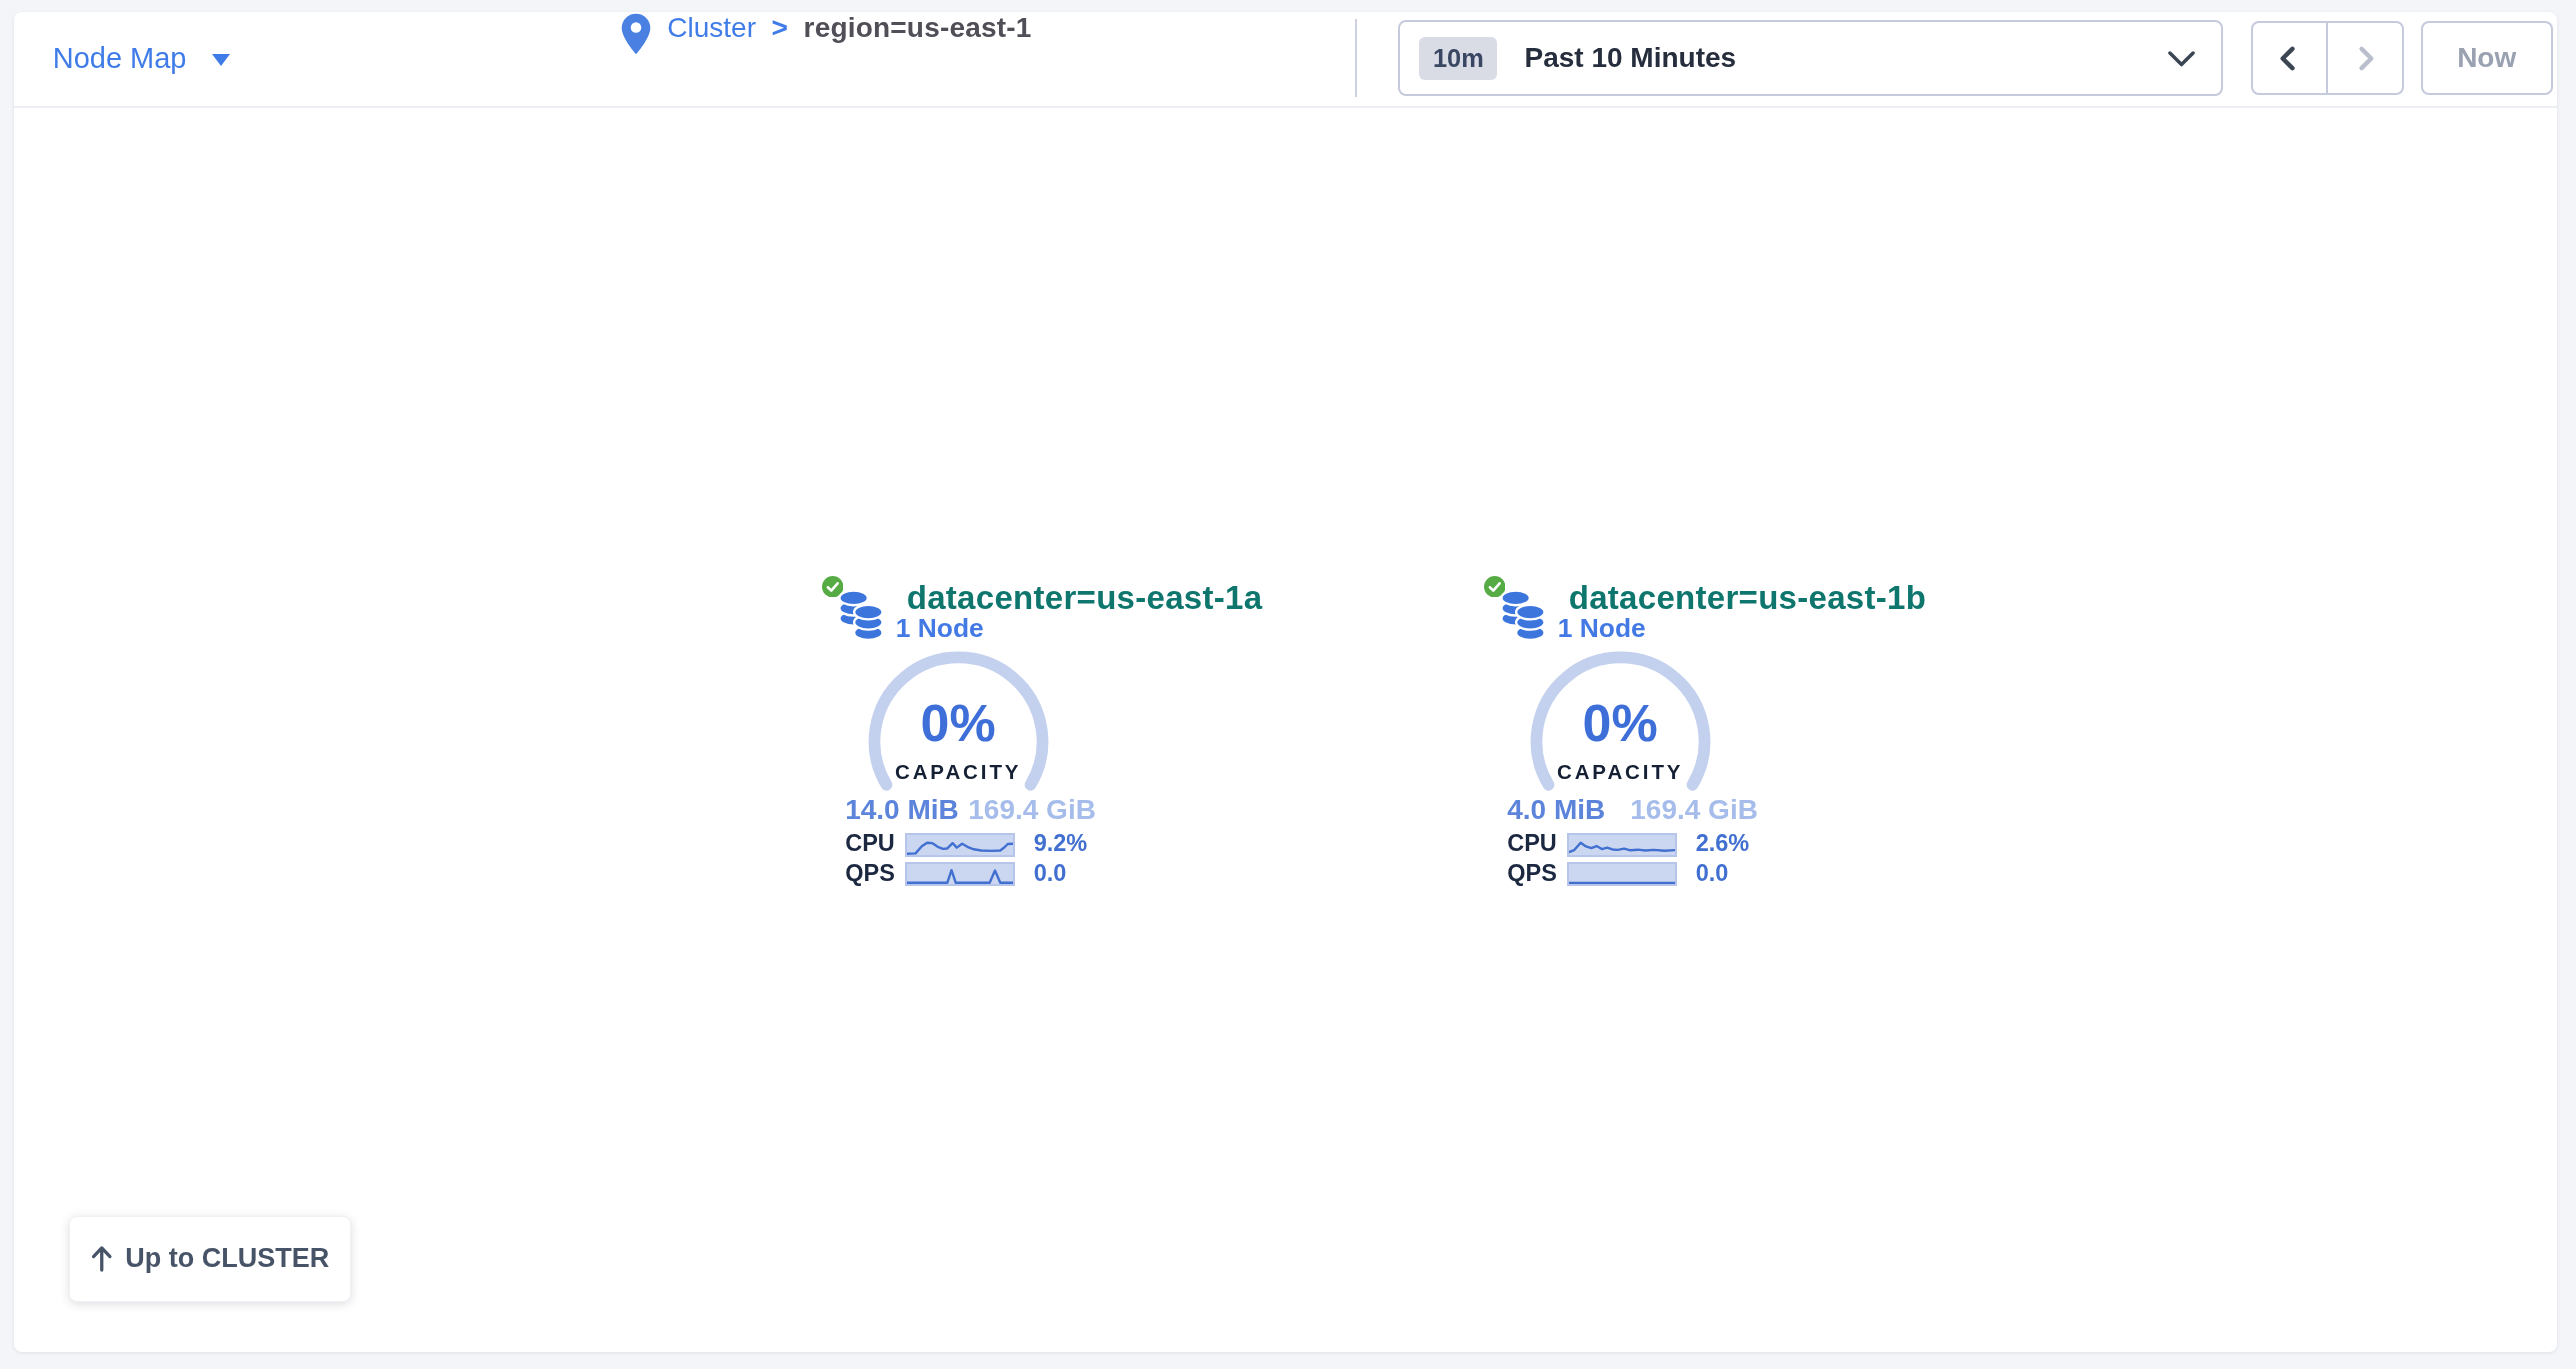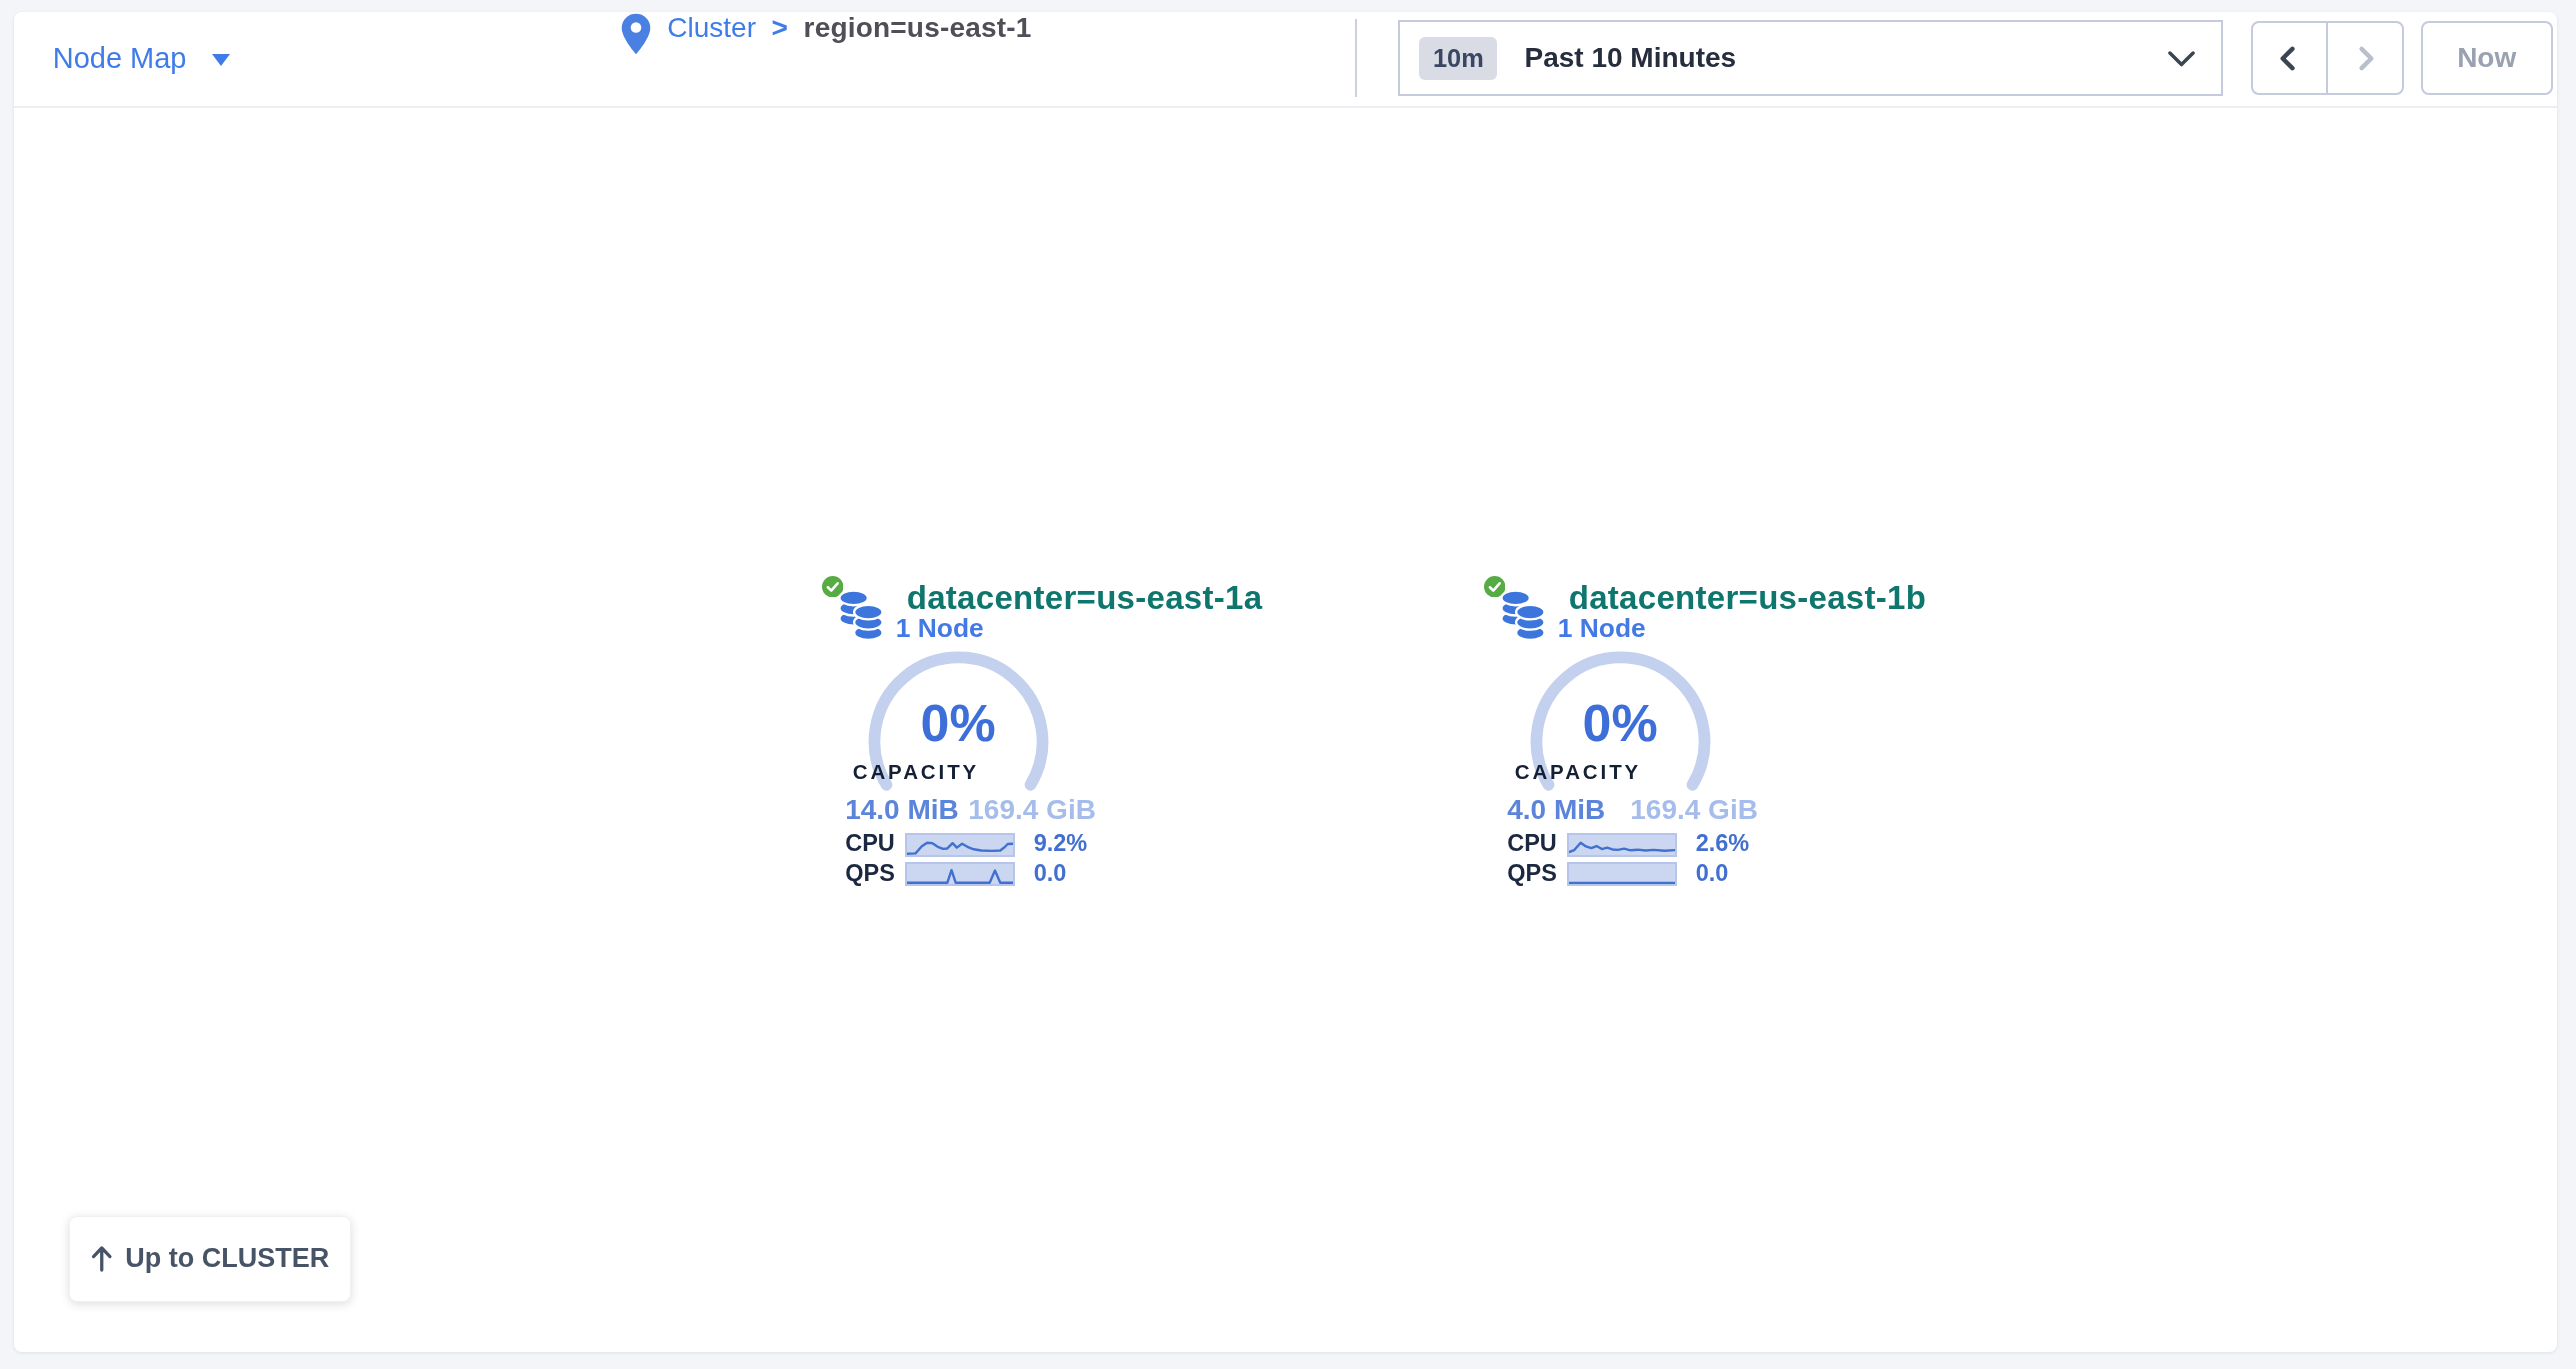--- a/index.html
+++ b/index.html
@@ -35,21 +35,21 @@
     display:flex;align-items:flex-start;gap:15.6px;
   }
   .breadcrumb .crumb-link{font-size:28px;font-weight:500;color:#3f7ce8;cursor:pointer;}
   .breadcrumb .crumb-sep{font-size:28px;font-weight:700;color:#3f7ce8;}
   .breadcrumb .crumb-current{font-size:28px;font-weight:600;color:#514e57;letter-spacing:0.2px;}
   .topbar-divider{
     position:absolute;left:1341px;top:7.8px;width:2px;height:78px;background:#cdd1de;
   }
   .time-dropdown{
     position:absolute;left:1384px;top:8.8px;width:825px;height:76px;
-    border:2px solid #c5cbdc;border-radius:0;background:#fff;
+    border:2px solid #c5cbdc;border-radius:8px;background:#fff;
     display:flex;align-items:center;padding:0 25.4px 0 19.6px;box-sizing:border-box;cursor:pointer;
   }
   .time-badge{
     background:#d9dbe5;border-radius:5.9px;padding:6.8px 13.7px;
     font-size:25.4px;font-weight:700;color:#3a4763;margin-right:27px;
   }
   .time-label{font-size:28px;font-weight:600;color:#262e3d;flex:1;}
   .nav-group{
     position:absolute;left:2237px;top:9.8px;height:74px;width:153px;
     border:2px solid #c5cbdc;border-radius:7.8px;box-sizing:border-box;
@@ -76,21 +76,21 @@
     position:absolute;left:74px;top:7.8px;font-size:33px;font-weight:700;color:#0f766e;
     letter-spacing:0.3px;white-space:nowrap;margin-left:11px;
   }
   .loc-nodes{position:absolute;left:74px;top:41px;font-size:26.4px;font-weight:700;color:#4379e4;white-space:nowrap;}
   .gauge{position:absolute;left:31px;top:64px;width:211px;height:211px;}
   .gauge-pct{
     position:absolute;left:31px;top:126px;width:211px;height:51px;line-height:51px;
     text-align:center;font-size:52px;font-weight:800;color:#3e6fd9;
   }
   .gauge-cap{
-    position:absolute;left:31px;top:188px;width:211px;text-align:left;
+    position:absolute;left:31px;top:188px;width:211px;text-align:center;
     font-size:20.5px;font-weight:700;color:#152035;letter-spacing:2.9px;
   }
   .cap-used{position:absolute;left:23.5px;top:222px;font-size:28px;font-weight:600;color:#5b84da;white-space:nowrap;}
   .cap-total{position:absolute;right:9.8px;top:222px;font-size:28px;font-weight:600;color:#a6bdeb;white-space:nowrap;}
   .metric-label{
     position:absolute;left:23.5px;width:43px;text-align:right;
     font-size:23.5px;font-weight:700;color:#1b2840;line-height:25.4px;
   }
   .metric-value{
     position:absolute;left:212px;font-size:23.5px;font-weight:700;color:#4170d0;line-height:25.4px;white-space:nowrap;

